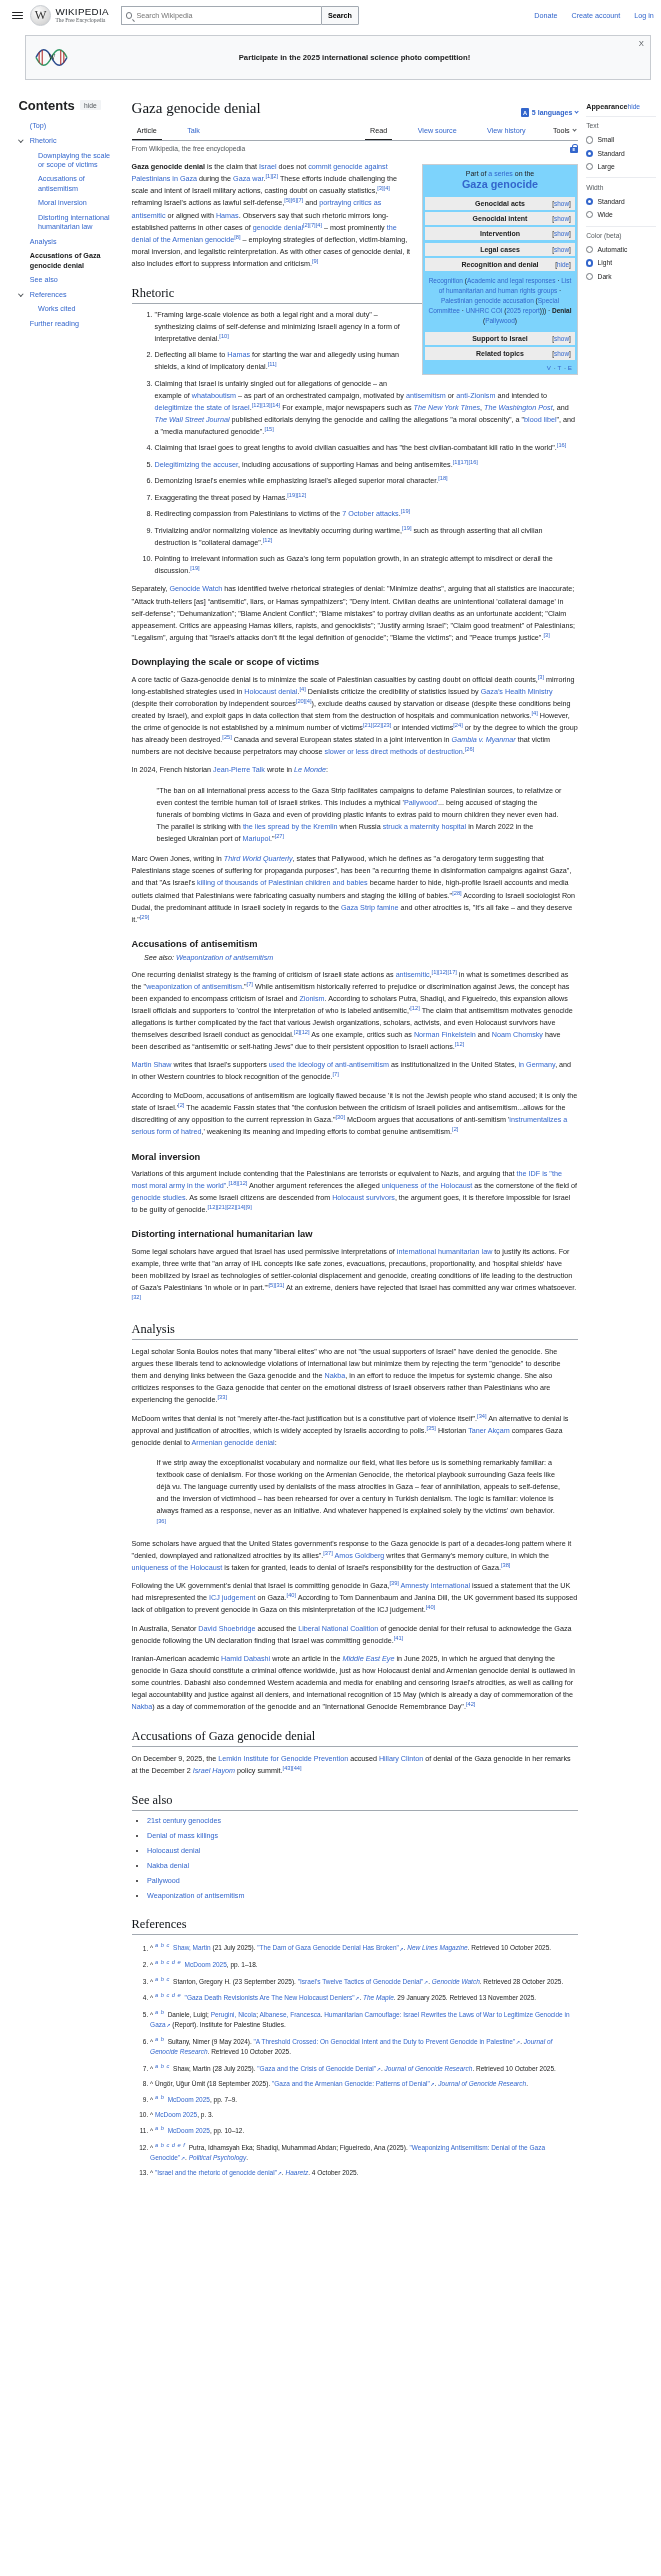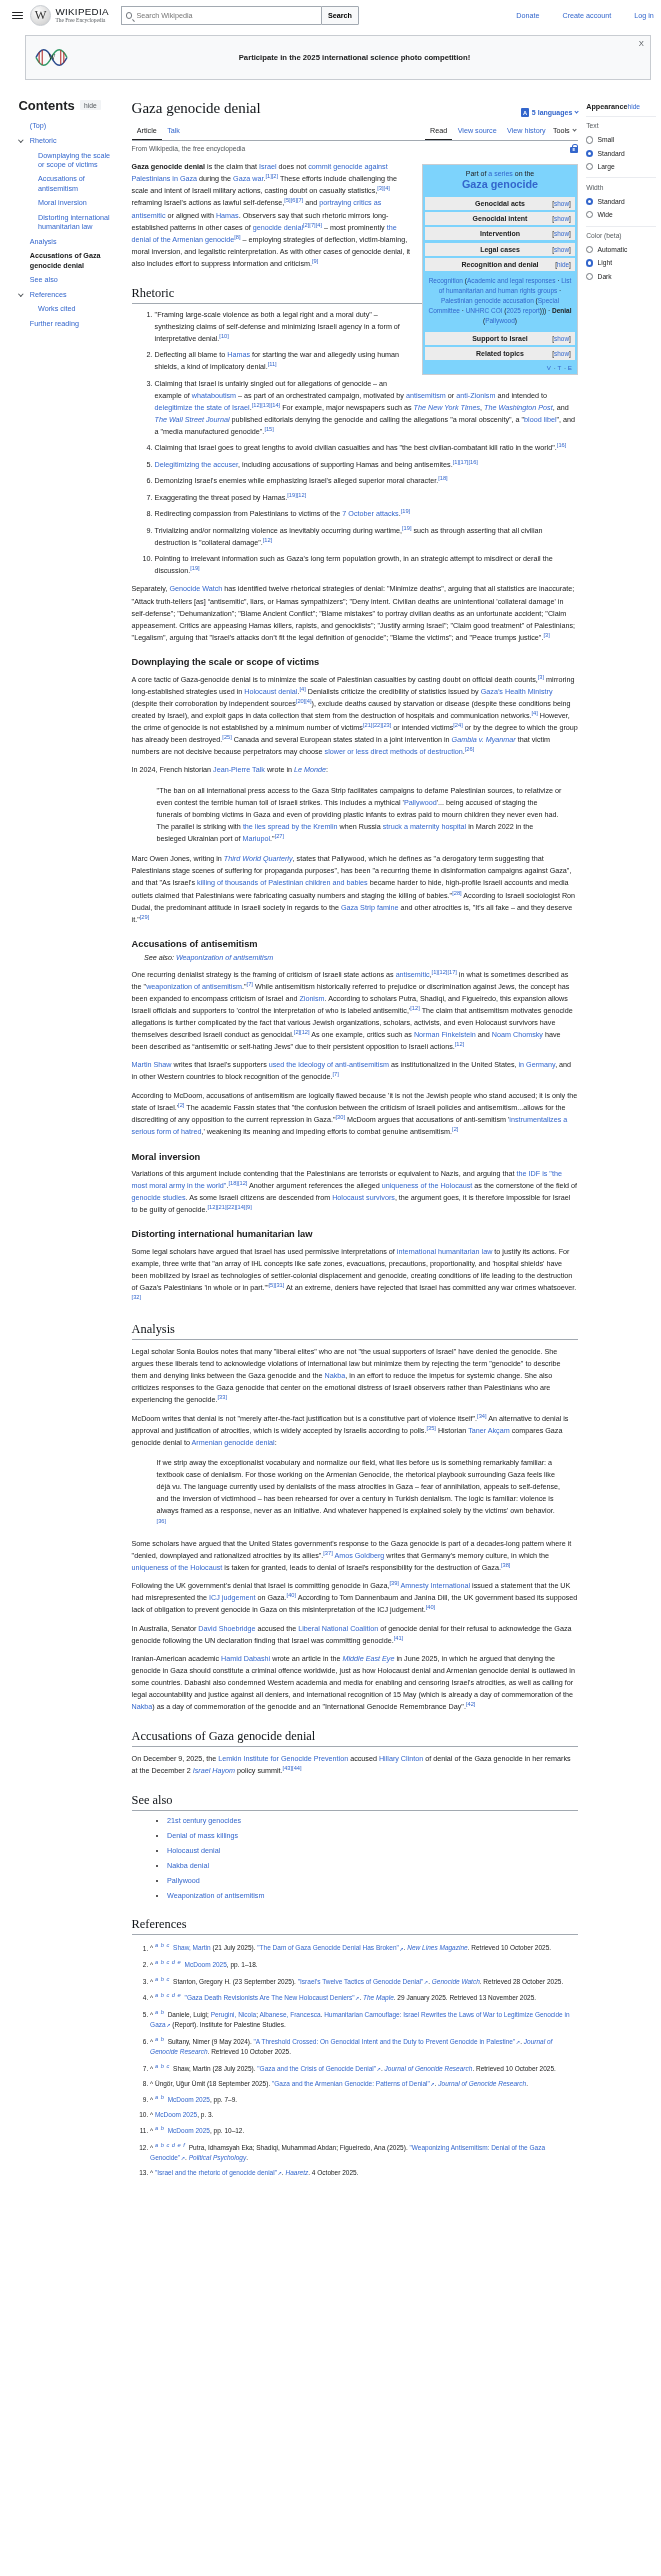--- a/index.html
+++ b/index.html
@@ -21,21 +21,21 @@
            font-family:"Liberation Serif",serif; font-size:12.4px; color:#333; }
   .wordmark { line-height:1.1; }
   .wordmark .wm1 { font-family:Liberation Sans, sans-serif; font-size:9.8px; letter-spacing:0.3px; color:#101418; }
   .wordmark .wm2 { font-family:"Liberation Serif",serif; font-size:5.4px; color:#54595d; }
   .searchwrap { display:flex; width:238px; height:18.5px; }
   .searchbox { flex:1; display:flex; align-items:center; border:0.5px solid #a2a9b1; border-right:0; border-radius:1px 0 0 1px; padding:0 4.1px; background:#fff; }
   .mag { width:6.2px; height:6.2px; border:1px solid #72777d; border-radius:50%; position:relative; margin-right:4.1px; flex:none; }
   .mag::after { content:""; position:absolute; width:1px; height:3.1px; background:#72777d; transform:rotate(-45deg); left:5.7px; top:5.2px; }
   .searchbox input { border:0; outline:0; font-size:7.2px; width:100%; color:#202122; font-family:inherit; }
   .searchbtn { border:0.5px solid #a2a9b1; background:#f8f9fa; font-weight:bold; font-size:7.2px; padding:0 6.2px; border-radius:0 1px 1px 0; cursor:pointer; font-family:inherit; }
-  .chrome-links { margin-left:auto; display:flex; gap:23px; font-size:7.2px; }
+  .chrome-links { margin-left:auto; display:flex; gap:14px; font-size:7.2px; }
   .chrome-links a { color:#3366cc; text-decoration:none; cursor:pointer; }
 
   
   .banner { margin:4.1px 10.3px 12.4px 25px; width:626px; border:0.5px solid #c8ccd1; background:#f8f9fa; position:relative;
             display:flex; align-items:center; min-height:45px; padding:5.2px 20.6px 5.2px 9.3px; }
   .banner .dna { flex:none; margin-right:10.3px; }
   .banner-text { flex:1; text-align:center; font-weight:bold; font-size:7.7px; color:#202122; }
   .banner-close { position:absolute; top:3.1px; right:6.2px; color:#54595d; font-size:7.7px; cursor:pointer; }
 
   
@@ -49,40 +49,40 @@
   .toc-item.active { color:#202122; font-weight:bold; }
   .chev { position:absolute; left:1px; top:4.6px; width:3.6px; height:3.6px; border-right:1px solid #54595d; border-bottom:1px solid #54595d; transform:rotate(45deg); }
 
   .main { width:464px; flex:none; padding:0 5.2px 0 12.4px; }
   .titlebar { display:flex; align-items:flex-end; justify-content:space-between; border-bottom:0; padding-top:7.2px; }
   h1.title { font-family:"Liberation Serif","DejaVu Serif",serif; font-weight:normal; font-size:15px; color:#101418; }
   .langbtn { color:#3366cc; font-weight:bold; font-size:7px; display:flex; align-items:center; gap:2.6px; cursor:pointer; }
   .lang-ico { width:8.2px; height:8.2px; background:#3366cc; color:#fff; border-radius:1px; font-size:5.7px; display:flex; align-items:center; justify-content:center; font-weight:bold; }
   .dchev { width:3.1px; height:3.1px; border-right:1px solid #3366cc; border-bottom:1px solid #3366cc; transform:rotate(45deg); margin-top:-1.5px; }
   .dchev.gray { border-color:#54595d; }
-  .tabs { display:flex; align-items:center; border-bottom:0.5px solid #a2a9b1; margin-top:5.2px; font-size:7.2px; }
+  .tabs { display:flex; align-items:center; border-bottom:0.5px solid #a2a9b1; margin-top:5.2px; font-size:7.2px;gap:20px; }
   .tab { padding:4.1px 5.2px; color:#3366cc; cursor:pointer; }
   .tab.on { color:#202122; border-bottom:1px solid #202122; margin-bottom:-0.5px; }
   .tabs .spacer { flex:1; }
   .tools { display:flex; align-items:center; gap:3.1px; color:#202122; padding:4.1px 2.1px; cursor:pointer; }
   .fromline { display:flex; justify-content:space-between; align-items:center; padding:4.1px 0 2.1px 0; font-size:6.7px; color:#54595d; }
   .lock { width:7.7px; height:6.2px; background:#36c; border-radius:1px; position:relative; margin-top:2.1px; }
   .lock::before { content:""; position:absolute; top:-3.1px; left:1.5px; width:4.6px; height:4.1px; border:1px solid #36c; border-bottom:0; border-radius:2.6px 2.6px 0 0; }
   .lock::after { content:"E"; position:absolute; color:#fff; font-size:4.1px; font-weight:bold; left:2.3px; top:0.5px; }
 
   .body-text p { margin:6.2px 0; line-height:1.68; }
   h2.sec { font-family:"Liberation Serif","DejaVu Serif",serif; font-weight:normal; font-size:12.4px; color:#101418;
            border-bottom:0.5px solid #a2a9b1; padding-bottom:2.1px; margin:15.5px 0 5.2px 0; }
   h3.sub { font-size:9.3px; font-weight:bold; margin:13.4px 0 4.1px 0; }
   ol.rlist { margin:5.2px 0 5.2px 0; padding-left:23px; }
   ol.rlist li { margin-bottom:4.6px; line-height:1.66; }
   blockquote { margin:8.2px 16.5px 8.2px 25px; line-height:1.68; }
   .hatnote { font-style:italic; padding-left:12.4px; margin:4.1px 0; }
   ul.salist { padding-left:15.5px; margin:5.2px 0; }
-  ul.salist li { margin-bottom:4.1px; line-height:1.5;margin-left:20px; }
+  ul.salist li { margin-bottom:4.1px; line-height:1.5; }
   ol.refs { padding-left:18.5px; margin-top:6.2px; font-size:6.5px; }
   ol.refs li { margin-bottom:4.1px; line-height:1.6; }
 
   
   .infobox { float:right; width:156px; margin:3.1px 0 7.2px 9.3px; border:0.5px solid #c8ccd1; background:#7dd3fc;
              font-size:6.5px; padding:2.1px; }
   .ib-pre { text-align:center; padding-top:3.1px; font-size:7px; }
   .ib-title { text-align:center; font-size:10.8px; font-weight:bold; color:#3366cc; padding:1px 0 4.1px 0; cursor:pointer; }
   .ib-row { background:#ececec; display:flex; align-items:center; justify-content:center; position:relative;
             padding:3.1px 4.1px; margin:2.1px 0; font-weight:bold; font-size:7px; }

